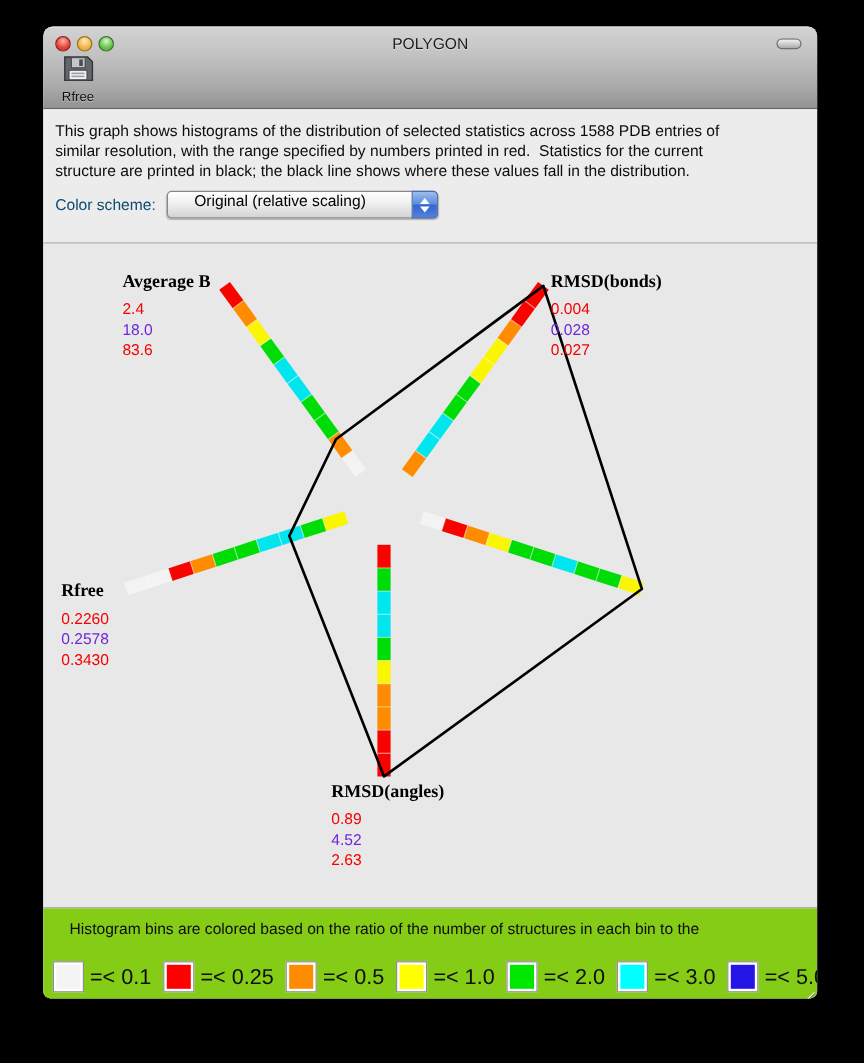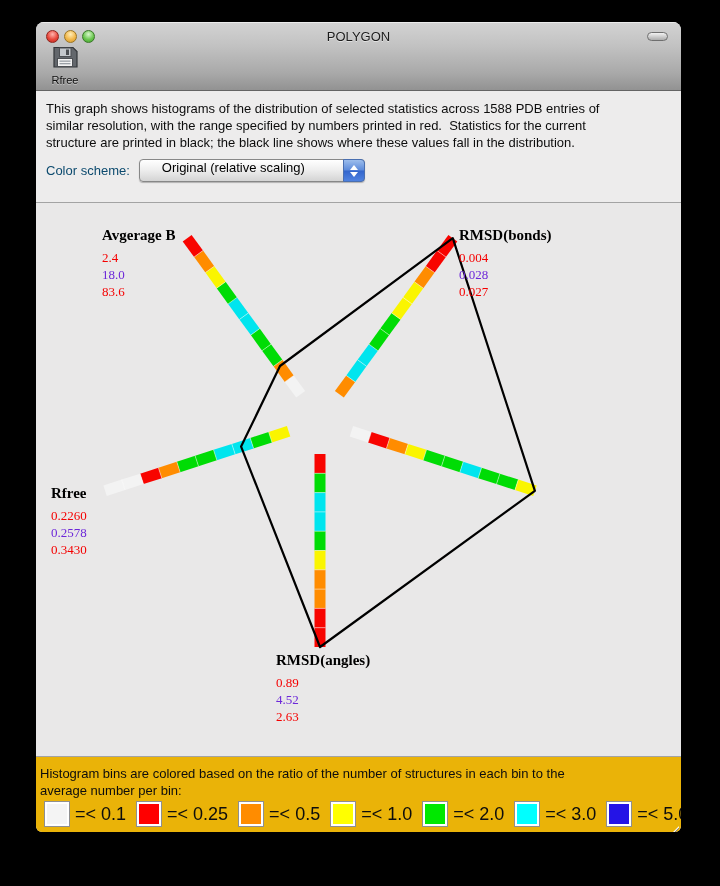--- a/index.html
+++ b/index.html
@@ -42,31 +42,31 @@
   .arr-up{width:0;height:0;border-left:4px solid transparent;border-right:4px solid transparent;
           border-bottom:5px solid #FFF;}
   .arr-down{width:0;height:0;border-left:4px solid transparent;border-right:4px solid transparent;
           border-top:5px solid #FFF;}
 
   
   .plot-panel{height:553px;background:#E9E8E8;border-bottom:1px solid #A3A3A3;position:relative;}
   #radar{position:absolute;left:0;top:0;}
   .axis-label{position:absolute;}
   .axis-title{font-family:"Liberation Serif",serif;font-weight:700;font-size:15px;color:#000;margin-bottom:5px;white-space:nowrap;}
-  .axis-num{font-family:Liberation Serif, serif;font-size:13px;line-height:17px;white-space:nowrap;}
+  .axis-num{font-family:Liberation Sans, sans-serif;font-size:13px;line-height:17px;white-space:nowrap;}
   .num-red{color:#F50000;}
   .num-black{color:#6d28d9;}
   .pos-a0{left:66px;top:24px;}    
   .pos-a1{left:423px;top:24px;}   
   .pos-a2{left:508px;top:280px;}  
   .pos-a3{left:240px;top:449px;}  
   .pos-a4{left:15px;top:282px;}   
 
   
-  .legend-panel{height:84px;background:#eab308;position:relative;padding:8px 0 0 4px;box-sizing:border-box;}
+  .legend-panel{height:84px;background:#84cc16;position:relative;padding:8px 0 0 22px;box-sizing:border-box;}
   .bins-row{position:absolute;left:8px;top:44px;display:flex;align-items:center;}
   .bin-box{width:20px;height:20px;border:1px solid #8F8F8F;background:#FFF;padding:2px;margin-right:5px;}
   .bin-fill{width:100%;height:100%;}
   .bin-label{font-size:18px;color:#0D0D0D;margin-right:10px;white-space:pre;}
   .resize-grip{position:absolute;right:2px;bottom:2px;width:13px;height:13px;
      background:repeating-linear-gradient(135deg,rgba(255,255,255,.9) 0 1px,#8A8A8A 1px 2px,rgba(0,0,0,0) 2px 4.5px);
      clip-path:polygon(100% 0,100% 100%,0 100%);}
 </style>
 </head>
 <body>
@@ -236,21 +236,20 @@
     <div class="axis-label pos-a4">
       <div class="axis-title">Rfree</div>
       <div class="axis-num num-red">0.2260</div>
       <div class="axis-num num-black">0.2578</div>
       <div class="axis-num num-red">0.3430</div>
     </div>
   </div>
 
   <div class="legend-panel">
     <div class="text-line">Histogram bins are colored based on the ratio of the number of structures in each bin to the</div>
-    <div class="text-line">average number per bin:</div>
     <div class="bins-row" id="bins-row">
         <div class="bin-box">
           <div class="bin-fill" style="background: rgb(244, 244, 244);"></div>
         </div>
         <span class="bin-label">=&lt; 0.1</span>
         <div class="bin-box">
           <div class="bin-fill" style="background: rgb(255, 0, 0);"></div>
         </div>
         <span class="bin-label">=&lt; 0.25</span>
         <div class="bin-box">

